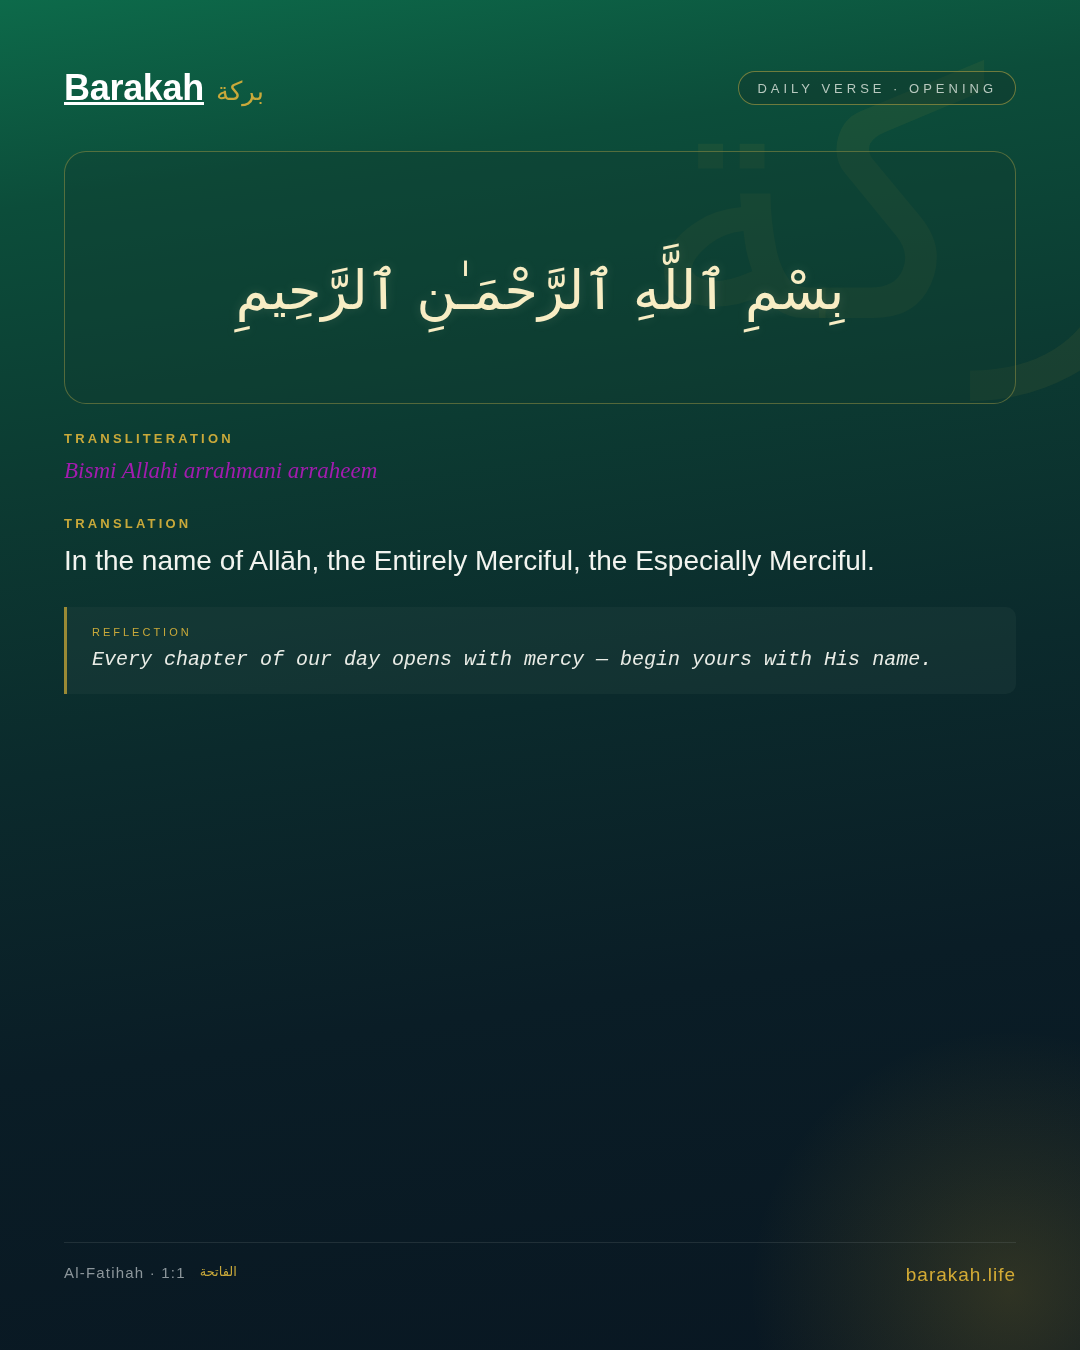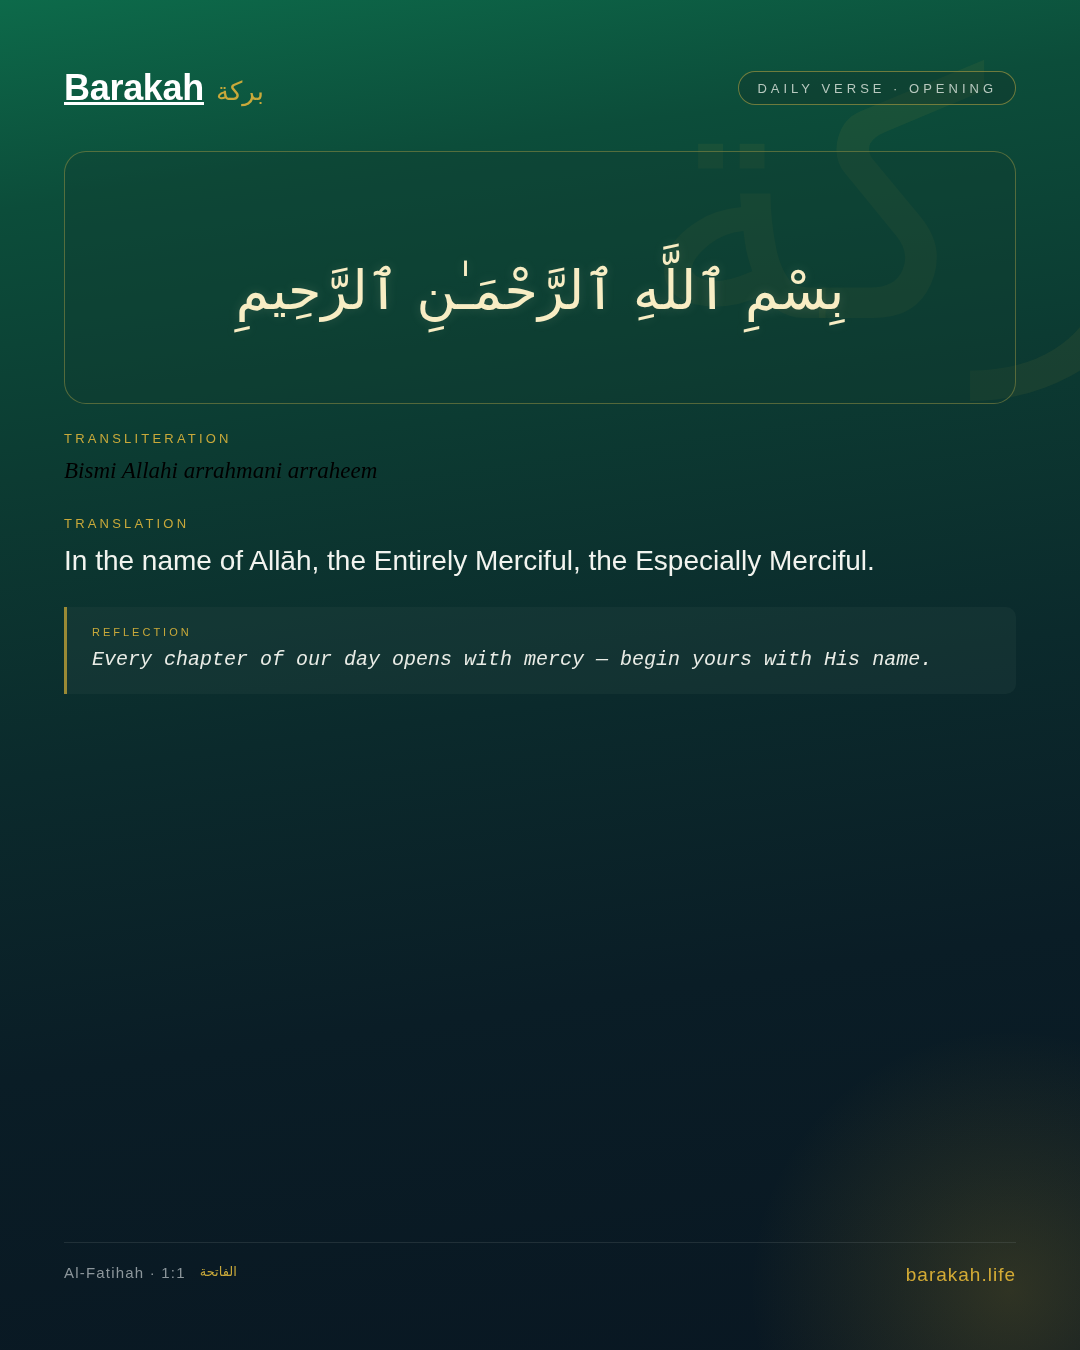--- a/index.html
+++ b/index.html
@@ -62,30 +62,30 @@
       font-size: 54px;
       color: #f8edc4;
       direction: rtl;
       text-shadow: 0 0 12px rgba(248,237,196,0.15);
       margin-top: 26px;
       text-align: center;
     }
     .section-label {
       position: absolute; left: 64px;
       font-size: 13px; letter-spacing: 3.2px;
-      font-weight: 400;
+      font-weight: 700;
       color: #c9a93a;
       text-align: center;
     }
     .translit {
       position: absolute; left: 64px; top: 458px;
       font-family: "Liberation Serif", "DejaVu Serif", serif;
       font-style: italic;
       font-size: 23px;
-      color: #000000;
+      color: #a21caf;
     }
     .translation {
       position: absolute; left: 64px; top: 545px;
       font-size: 28px;
       color: #f2f4ef;
       text-align: right;
     }
     .reflection {
       position: absolute;
       top: 607px; left: 64px;

